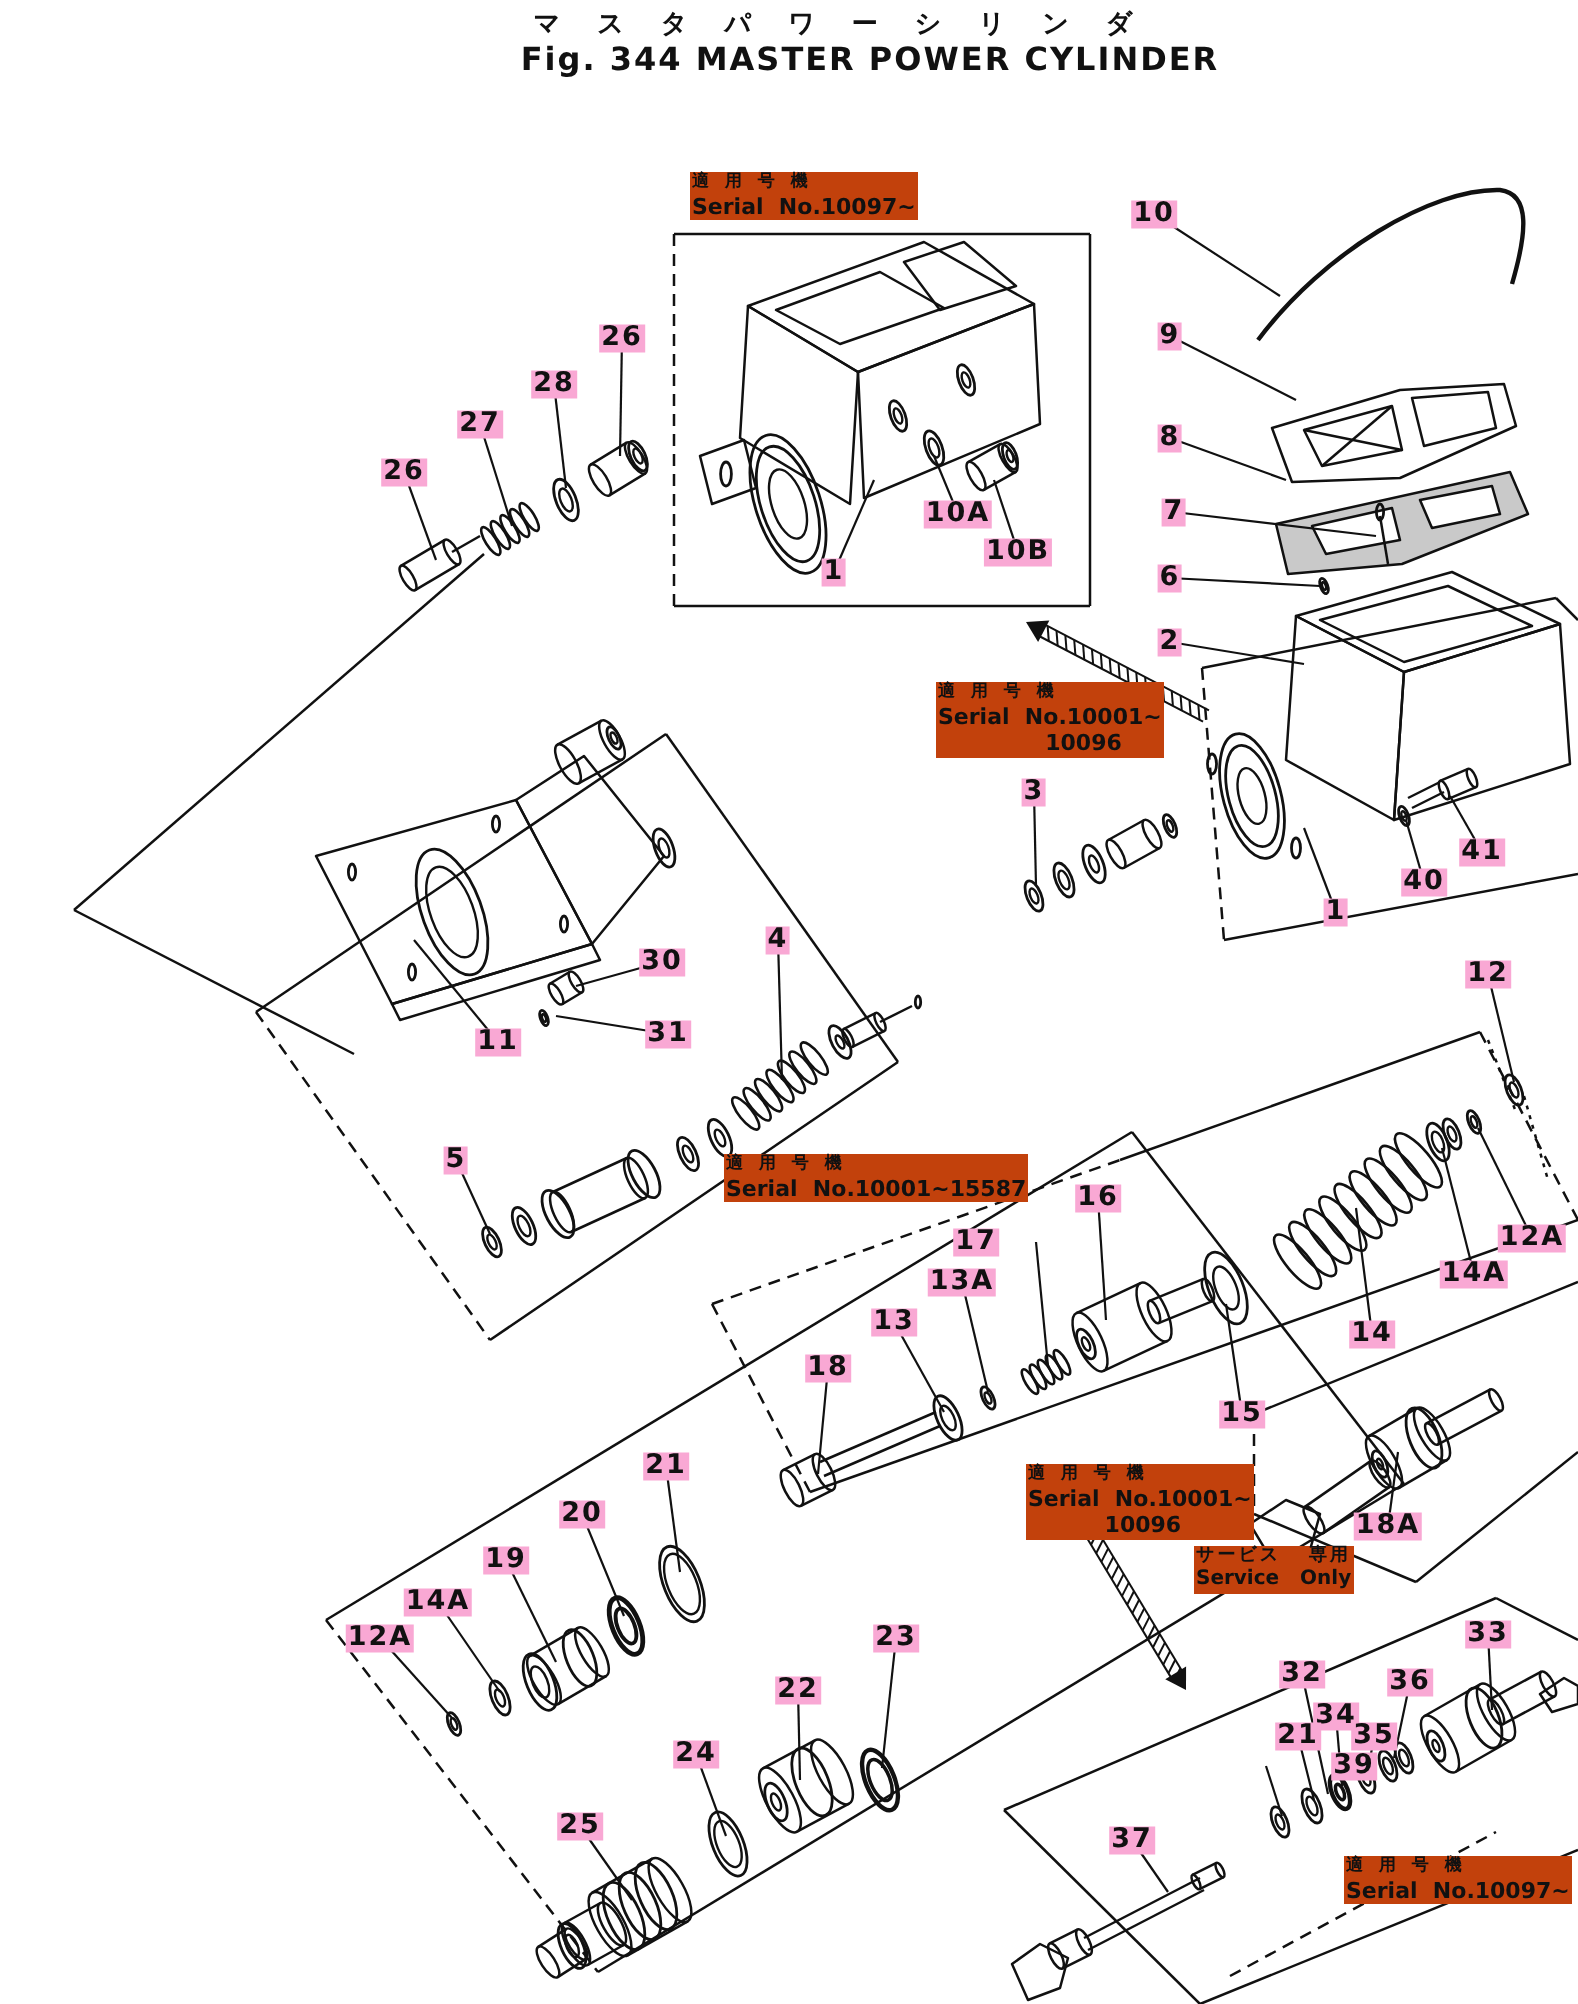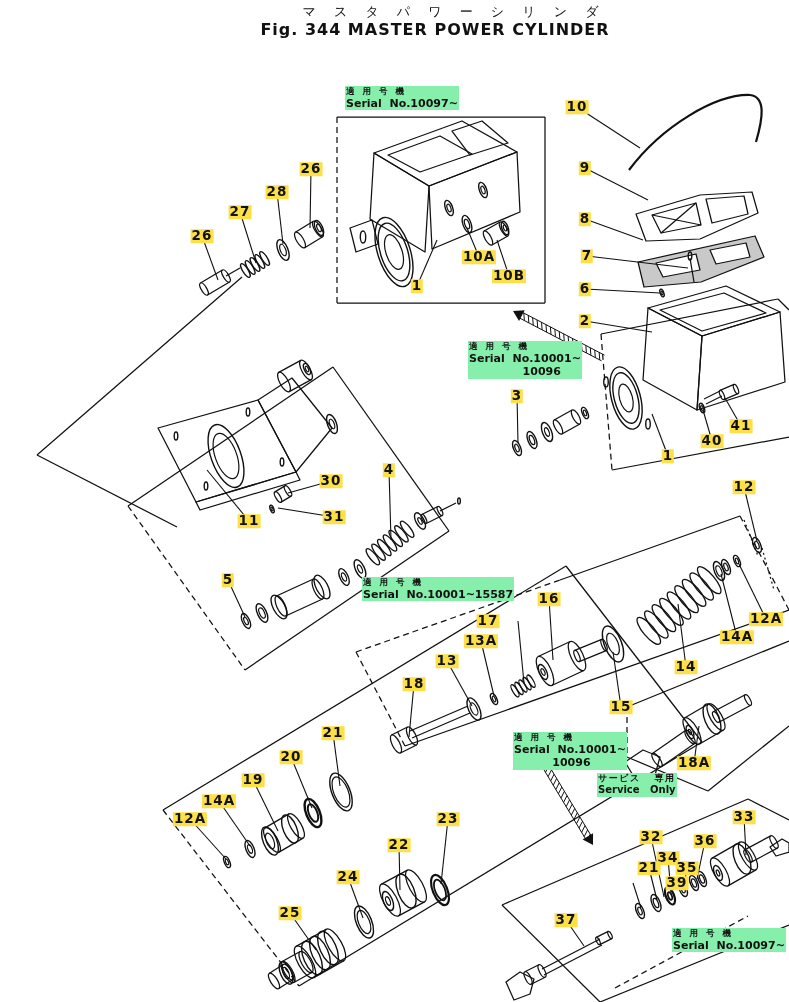--- a/index.html
+++ b/index.html
@@ -1,26 +1,26 @@
 <!DOCTYPE html>
 <html><head>
 <meta charset="utf-8">
 <style>
   html,body{margin:0;padding:0;background:#fff;}
   .stage{position:relative;width:789px;height:1002px;background:#ffffff;overflow:hidden;
          font-family:"DejaVu Sans","Liberation Sans",sans-serif;color:#111;}
   #drawing{position:absolute;left:0;top:0;z-index:1;}
-  .title-jp{position:absolute;top:3px;left:454px;transform:translateX(-50%);
-            font-size:13px;font-weight:normal;letter-spacing:7px;white-space:nowrap;z-index:3;}
+  .title-jp{position:absolute;top:3px;left:420px;transform:translateX(-50%);
+            font-size:13px;font-weight:bold;letter-spacing:7px;white-space:nowrap;z-index:3;}
   .title-en{position:absolute;top:20px;left:435px;transform:translateX(-50%);
             font-size:16px;font-weight:bold;letter-spacing:1px;white-space:nowrap;z-index:3;}
   .callout{position:absolute;transform:translate(-50%,-50%);font-size:13.5px;font-weight:bold;
-           line-height:1;background:#fde047;padding:0 1px;z-index:4;letter-spacing:1px;}
+           line-height:1;background:#f9a8d4;padding:0 1px;z-index:4;letter-spacing:1px;}
   .note{position:absolute;z-index:3;font-weight:bold;font-size:11px;line-height:1.25;
-        white-space:pre;background:#86efac;padding:0 1px;}
+        white-space:pre;background:#c2410c;padding:0 1px;}
   .note div:first-child{font-size:8.5px;letter-spacing:2.5px;}
   .note.small{font-size:10px;}
   .note.small div:first-child{font-size:9px;letter-spacing:1.5px;}
 </style>
 </head>
 <body>
 
 <div class="stage">
   <svg id="drawing" width="789" height="1002" viewBox="0 0 789 1002">
       <line x1="337" y1="117" x2="545" y2="117" stroke-width="1.25" fill="none" stroke="#111"></line>

